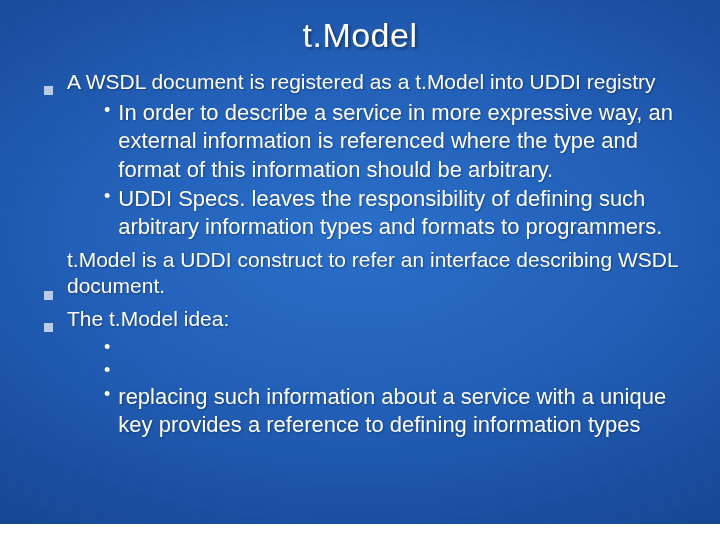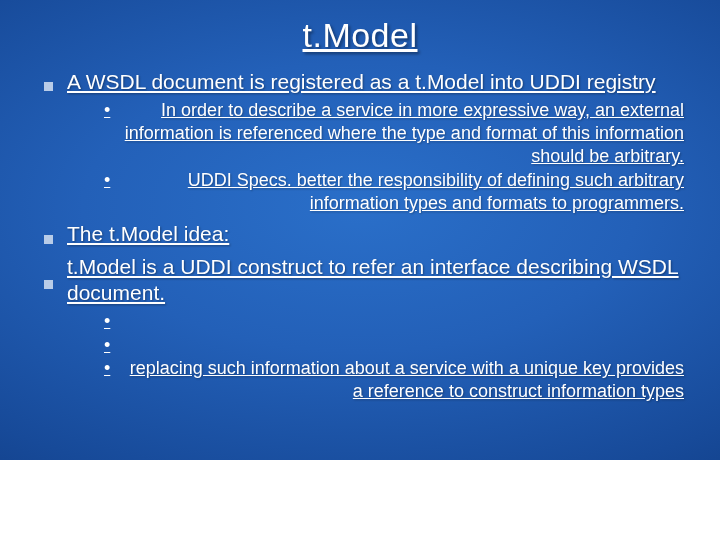--- a/index.html
+++ b/index.html
@@ -5,44 +5,43 @@
   html, body {
     margin: 0;
     padding: 0;
     width: 720px;
     height: 540px;
     overflow: hidden;
     font-family: Verdana, Geneva, sans-serif;
   }
   .slide {
     width: 720px;
-    height: 460px;
+    height: 524px;
     background: radial-gradient(ellipse 110% 90% at 50% 45%, #2a6fc9 0%, #2360b8 35%, #174a99 70%, #0d3578 100%);
     color: #ffffff;
     box-sizing: border-box;
     padding: 0;
     position: relative;
-    text-decoration: underline;
   }
   .title {
     text-align: center;
     font-size: 34px;
     font-weight: 400;
     padding-top: 16px;
     padding-bottom: 8px;
     letter-spacing: 0.5px;
     text-shadow: 2px 2px 3px rgba(0,0,0,0.4);
     font-family: Tahoma, Verdana, sans-serif;
   }
   .content {
     padding: 0 36px 0 44px;
   }
   .top-item {
     display: flex;
-    align-items: center;
+    align-items: flex-end;
     margin-bottom: 2px;
     margin-top: 6px;
   }
   .square-bullet {
     width: 9px;
     height: 9px;
     background: #b8cce8;
     flex-shrink: 0;
     margin-top: 9px;
     margin-right: 14px;
@@ -61,64 +60,63 @@
     margin-bottom: 1px;
   }
   .round-bullet {
     flex-shrink: 0;
     font-size: 18px;
     line-height: 1.25;
     margin-right: 8px;
     margin-top: 0px;
   }
   .sub-text {
-    font-size: 18px;
+    font-size: 22px;
     line-height: 1.28;
     text-shadow: 1px 1px 2px rgba(0,0,0,0.3);
-    text-align: right;
   }
 </style>
 </head>
 <body>
 
 <div class="slide">
   <div class="title">t.Model</div>
   <div class="content">
 
     <div class="top-item">
       <div class="square-bullet"></div>
       <div class="top-text">A WSDL document is registered as a t.Model into UDDI registry</div>
     </div>
     <div class="sub-list">
       <div class="sub-item">
         <div class="round-bullet">•</div>
         <div class="sub-text">In order to describe a service in more expressive way, an external information is referenced where the type and format of this information should be arbitrary.</div>
       </div>
       <div class="sub-item">
         <div class="round-bullet">•</div>
-        <div class="sub-text">UDDI Specs. better the responsibility of defining such arbitrary information types and formats to programmers.</div>
+        <div class="sub-text">UDDI Specs. leaves the responsibility of defining such arbitrary information types and formats to programmers.</div>
       </div>
     </div>
 
     <div class="top-item">
       <div class="square-bullet"></div>
-      <div class="top-text">The t.Model idea:</div>
+      <div class="top-text">t.Model is a UDDI construct to refer an interface describing WSDL document.</div>
     </div>
 
     <div class="top-item">
       <div class="square-bullet"></div>
-      <div class="top-text">t.Model is a UDDI construct to refer an interface describing WSDL document.</div>
+      <div class="top-text">The t.Model idea:</div>
     </div>
     <div class="sub-list">
       <div class="sub-item">
         <div class="round-bullet">•</div>
       </div>
       <div class="sub-item">
         <div class="round-bullet">•</div>
       </div>
       <div class="sub-item">
         <div class="round-bullet">•</div>
-        <div class="sub-text">replacing such information about a service with a unique key provides a  reference to construct information types</div>
+        <div class="sub-text">replacing such information about a service with a unique key provides a  reference to defining information types</div>
       </div>
     </div>
 
   </div>
 </div>
 
 </body></html>

